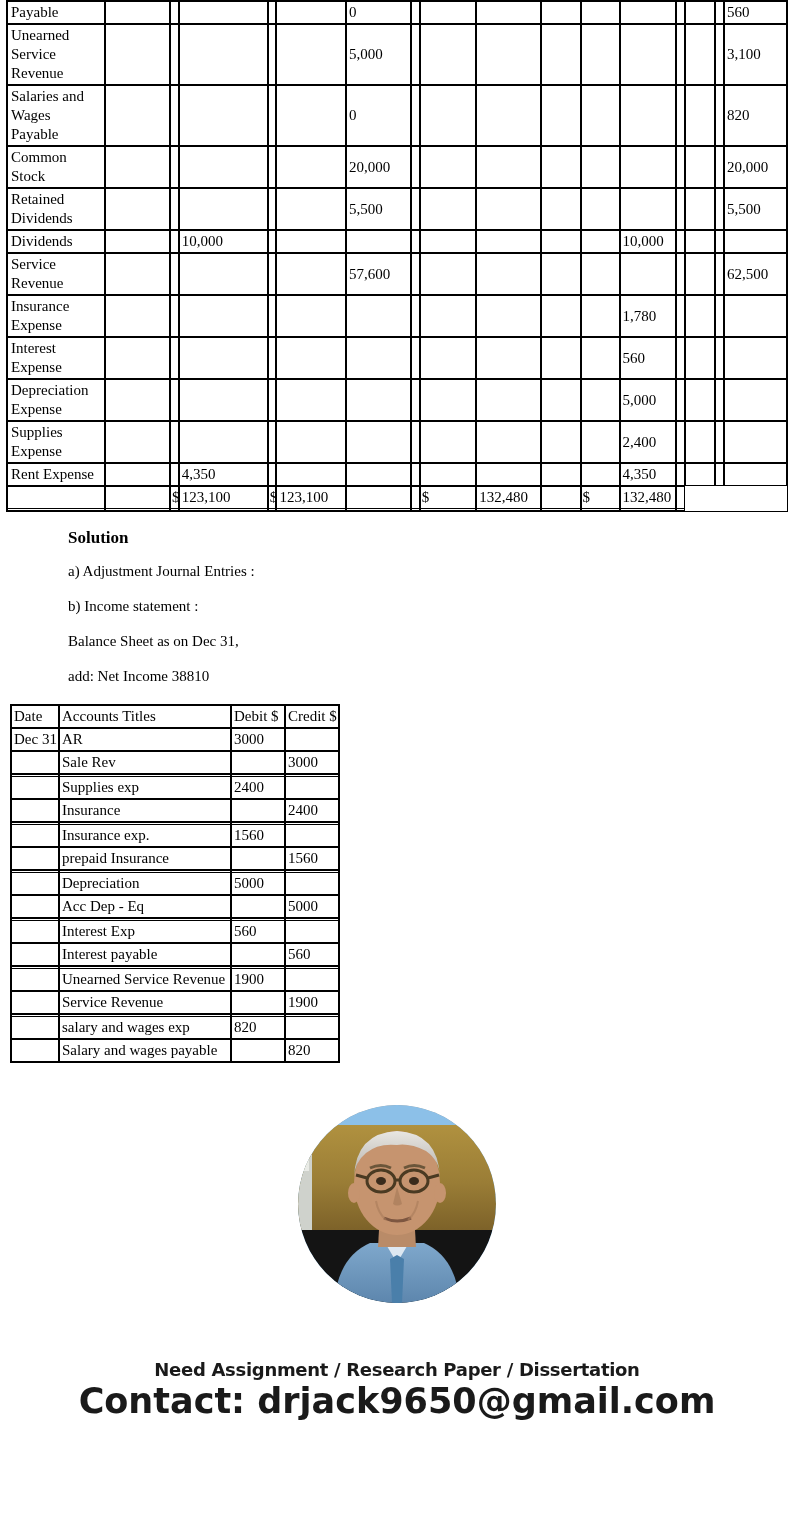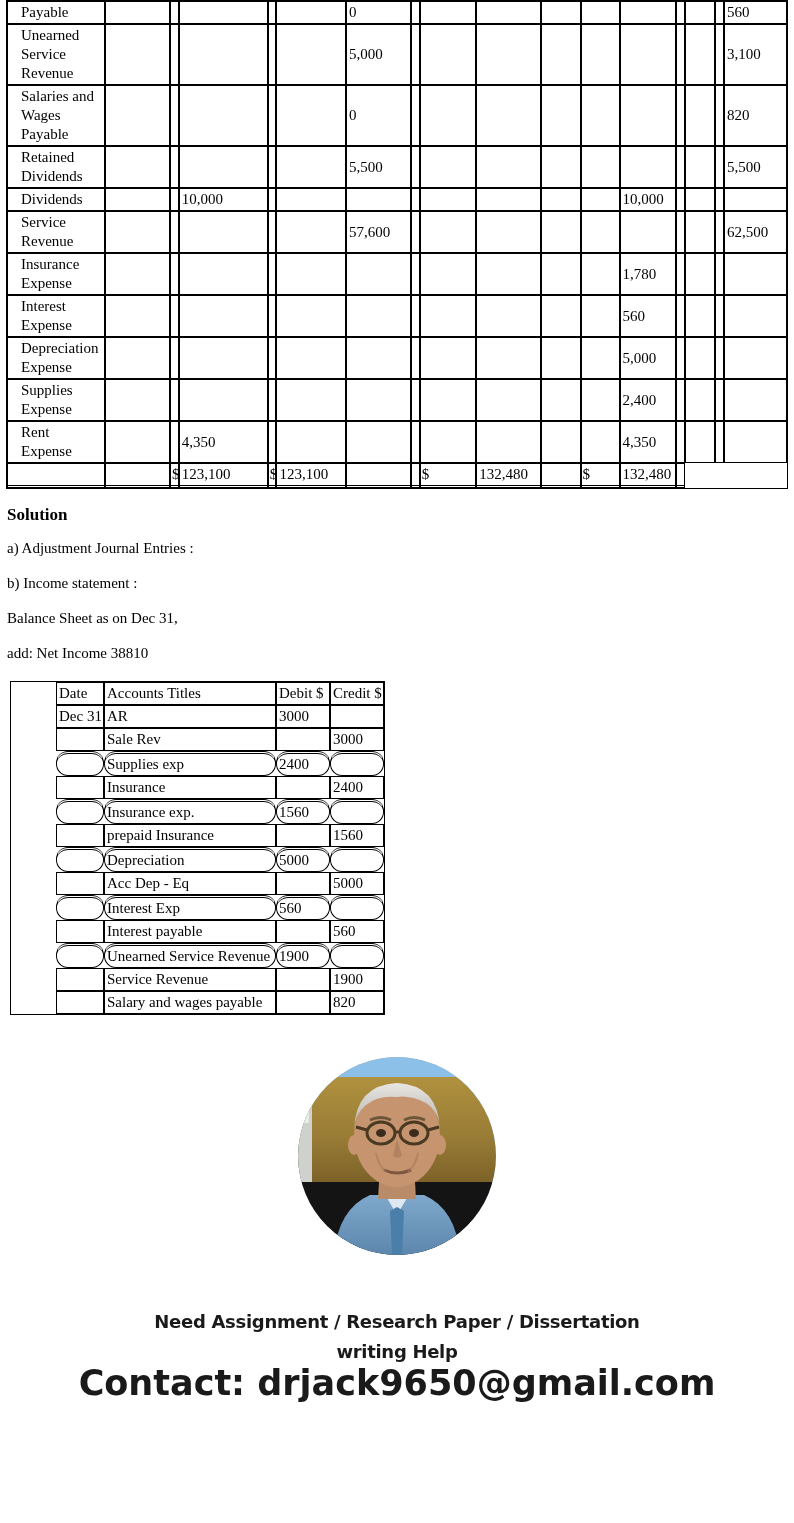--- a/index.html
+++ b/index.html
@@ -35,21 +35,21 @@
     padding: 1px 2px 1px 2px;
     vertical-align: middle;
     font-size: 15px;
     line-height: 19px;
     height: 19px;
     white-space: normal;
     background: #fff;
     overflow: hidden;
   }
   table.worksheet td.acct {
-    padding-left: 13px;
+    padding-left: 3px;
   }
   table.worksheet td.spacer {
     border-left: 1px solid #000;
     border-right: 1px solid #000;
     padding: 0;
   }
   table.worksheet td.num {
     text-align: left;
     white-space: nowrap;
   }
@@ -66,21 +66,22 @@
   table.worksheet tr.totals td.blankend {
     border: none;
     background: #fff;
   }
   table.worksheet td.empty {
     
   }
 
   
   .solution-block {
-    padding: 0 7px;
+    padding: 0 20px;
+    margin-left: 48px;
   }
   h3.solution-title {
     font-size: 17px;
     font-weight: bold;
     margin: 16px 0 14px 0;
     line-height: 20px;
   }
   p.sol-line {
     margin: 0 0 16px 0;
     font-size: 15px;
@@ -92,35 +93,33 @@
 
   
   table.journal {
     border-collapse: separate;
     border-spacing: 0;
     table-layout: fixed;
     margin: 18px 0 0 10px;
     width: 324px;
     border: 1px solid #000;
     background: #fff;
-    padding-left: 45px;
   }
   table.journal td {
     border: 1px solid #000;
     padding: 0px 2px;
     font-size: 15px;
     line-height: 21px;
     height: 21px;
     vertical-align: middle;
     white-space: nowrap;
     overflow: hidden;
   }
   table.journal tr.entry-start td {
     border-top: 3px double #000;
-    border-radius: 12px;
   }
   .col-date  { width: 48px; }
   .col-title { width: 172px; }
   .col-debit { width: 54px; }
   .col-credit{ width: 54px; }
 
   
   .photo-area {
     text-align: center;
     margin-top: 42px;
@@ -234,20 +233,39 @@
         <td class="num"></td>
         <td class="empty"></td>
         <td class="empty"></td>
         <td class="num"></td>
         <td class="spacer"></td>
         <td class="empty"></td>
         <td class="spacer"></td>
         <td class="num">820</td>
       </tr>
 
+      <tr>
+        <td class="acct">Common Stock</td>
+        <td class="empty"></td>
+        <td class="spacer"></td>
+        <td class="num"></td>
+        <td class="spacer"></td>
+        <td class="empty"></td>
+        <td class="num">20,000</td>
+        <td class="spacer"></td>
+        <td class="empty"></td>
+        <td class="num"></td>
+        <td class="empty"></td>
+        <td class="empty"></td>
+        <td class="num"></td>
+        <td class="spacer"></td>
+        <td class="empty"></td>
+        <td class="spacer"></td>
+        <td class="num">20,000</td>
+      </tr>
 
       <tr>
         <td class="acct">Retained Dividends</td>
         <td class="empty"></td>
         <td class="spacer"></td>
         <td class="num"></td>
         <td class="spacer"></td>
         <td class="empty"></td>
         <td class="num">5,500</td>
         <td class="spacer"></td>
@@ -520,20 +538,26 @@
       <td>1900</td>
       <td></td>
     </tr>
     <tr>
       <td></td>
       <td>Service Revenue</td>
       <td></td>
       <td>1900</td>
     </tr>
 
+    <tr class="entry-start">
+      <td></td>
+      <td>salary and wages exp</td>
+      <td>820</td>
+      <td></td>
+    </tr>
     <tr>
       <td></td>
       <td>Salary and wages payable</td>
       <td></td>
       <td>820</td>
     </tr>
   </tbody>
 </table>
 
 <div class="photo-area">
@@ -584,15 +608,14 @@
         <path d="M120 96 Q118 108 110 115" stroke="#a87c5a" stroke-width="2" fill="none" opacity="0.6"></path>
         <ellipse cx="56" cy="88" rx="6" ry="10" fill="#c6946f"></ellipse>
         <ellipse cx="142" cy="88" rx="6" ry="10" fill="#c6946f"></ellipse>
       </g>
     </svg>
   </span>
 </div>
 
 <div class="promo">
   <div class="line1">Need Assignment / Research Paper / Dissertation</div>
-  <div class="line1">writing Help</div>
   <div class="line2">Contact: drjack9650@gmail.com</div>
 </div>
 
 </body></html>

